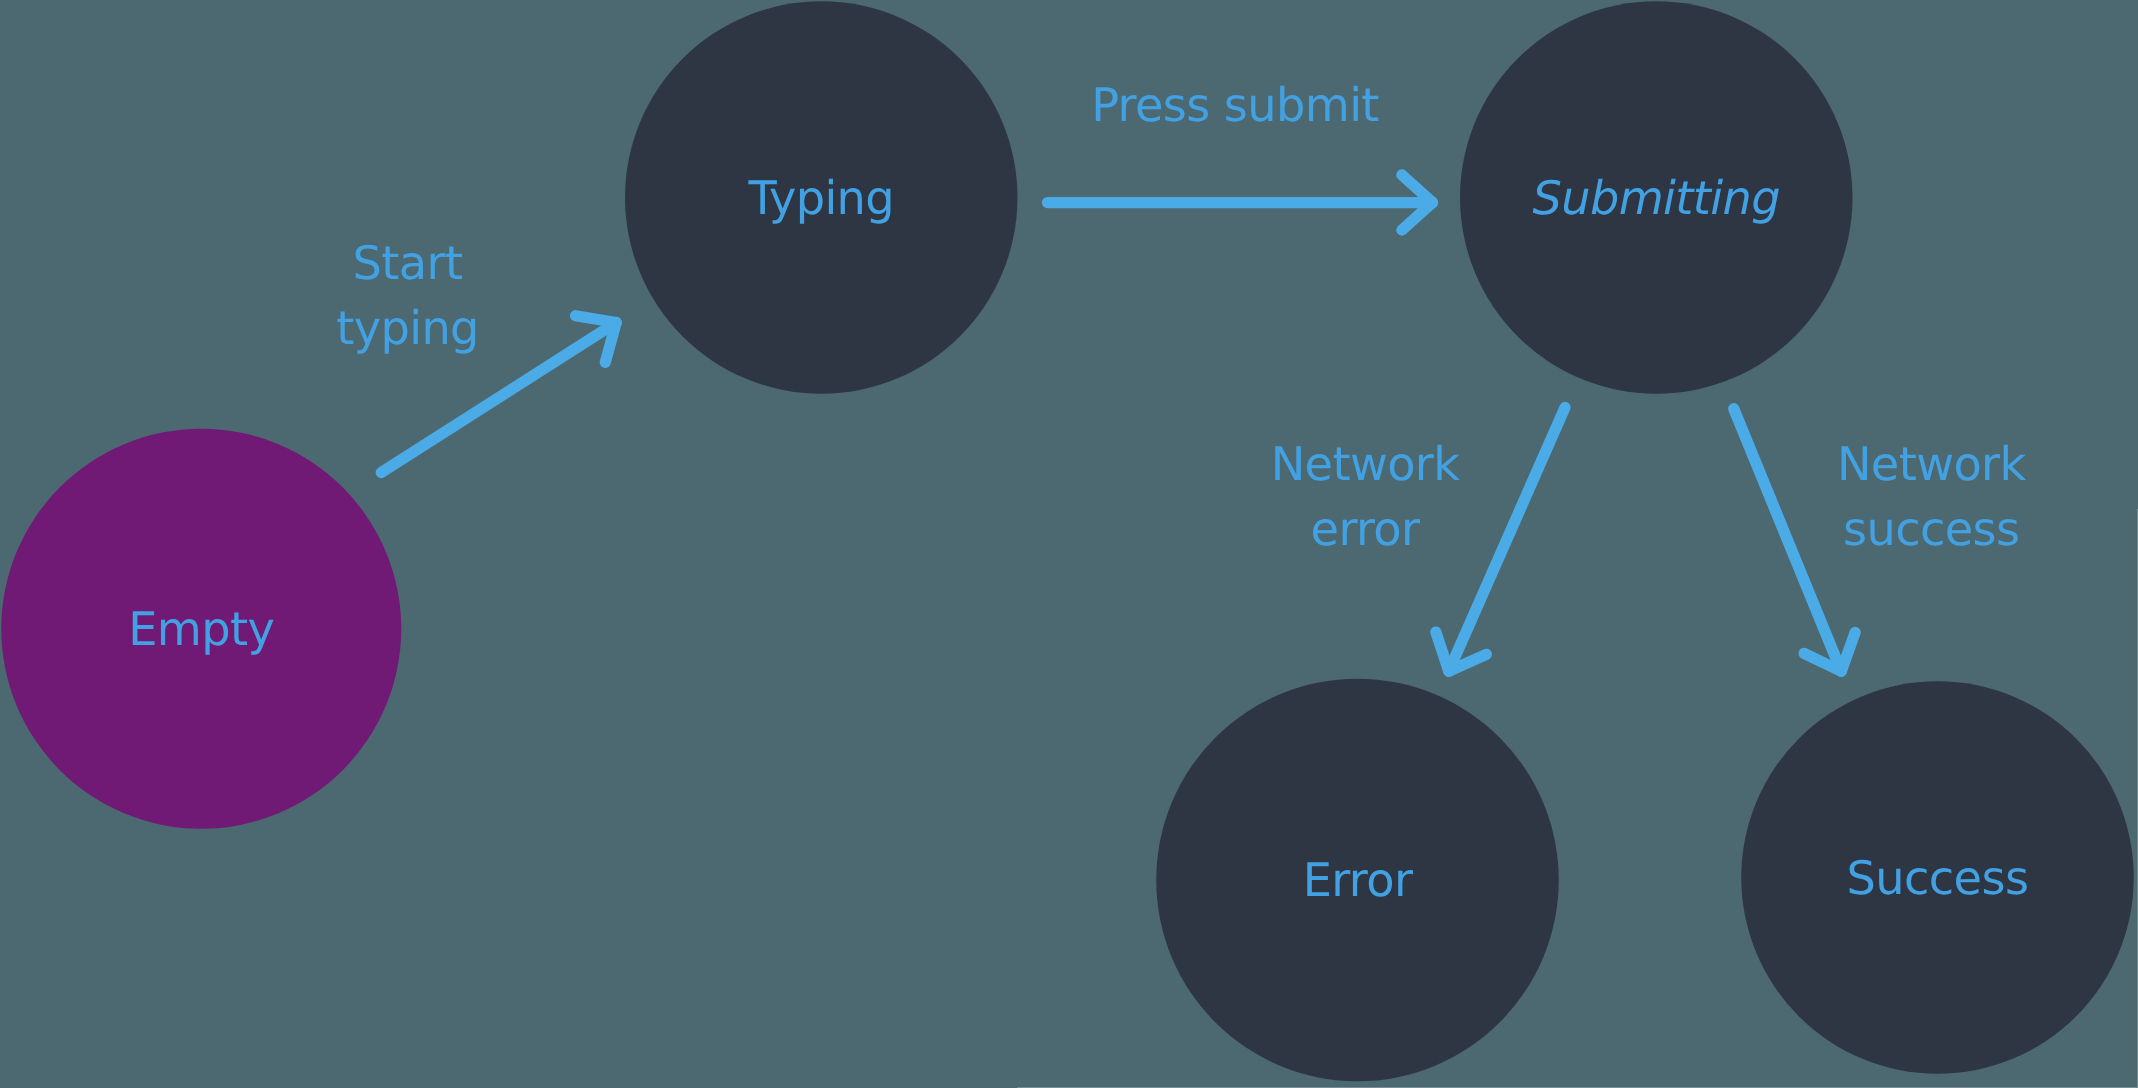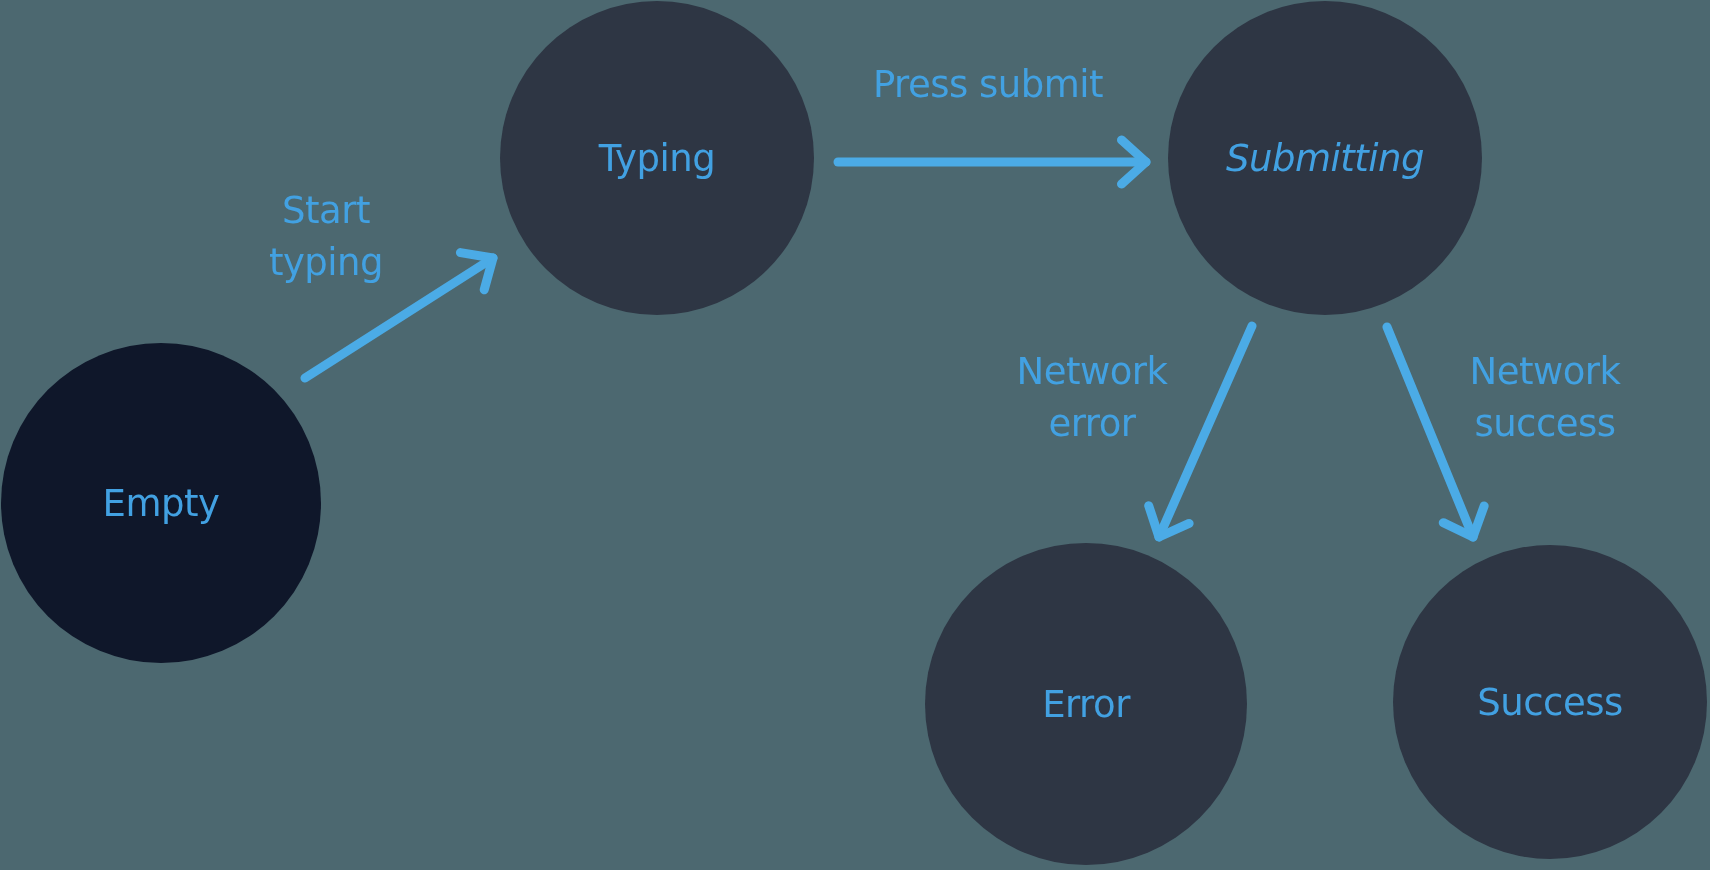--- a/index.html
+++ b/index.html
@@ -78,21 +78,21 @@
   <div id="edge-labels-layer">
       <div class="edge-label" style="left: 988px; top: 85px; color: rgb(66, 161, 226);">Press submit</div>
       <div class="edge-label" style="left: 326px; top: 237px; color: rgb(66, 161, 226);">Start
 typing</div>
       <div class="edge-label" style="left: 1092px; top: 398px; color: rgb(66, 161, 226);">Network
 error</div>
       <div class="edge-label" style="left: 1545px; top: 398px; color: rgb(66, 161, 226);">Network
 success</div>
     </div>
   <div id="nodes-layer">
-      <div class="node" style="left: 161px; top: 503px; width: 320px; height: 320px; background: #0f172a;">
+      <div class="node" style="left: 161px; top: 503px; width: 320px; height: 320px; background: #701a75;">
         <div class="node-label" style="color: rgb(66, 161, 226);">Empty</div>
       </div>
       <div class="node" style="left: 657px; top: 158px; width: 314px; height: 314px; background: rgb(46, 54, 68);">
         <div class="node-label" style="color: rgb(66, 161, 226);">Typing</div>
       </div>
       <div class="node" style="left: 1325px; top: 158px; width: 314px; height: 314px; background: rgb(46, 54, 68);">
         <div class="node-label" style="color: rgb(66, 161, 226); font-style: italic;">Submitting</div>
       </div>
       <div class="node" style="left: 1086px; top: 704px; width: 322px; height: 322px; background: rgb(46, 54, 68);">
         <div class="node-label" style="color: rgb(66, 161, 226);">Error</div>

